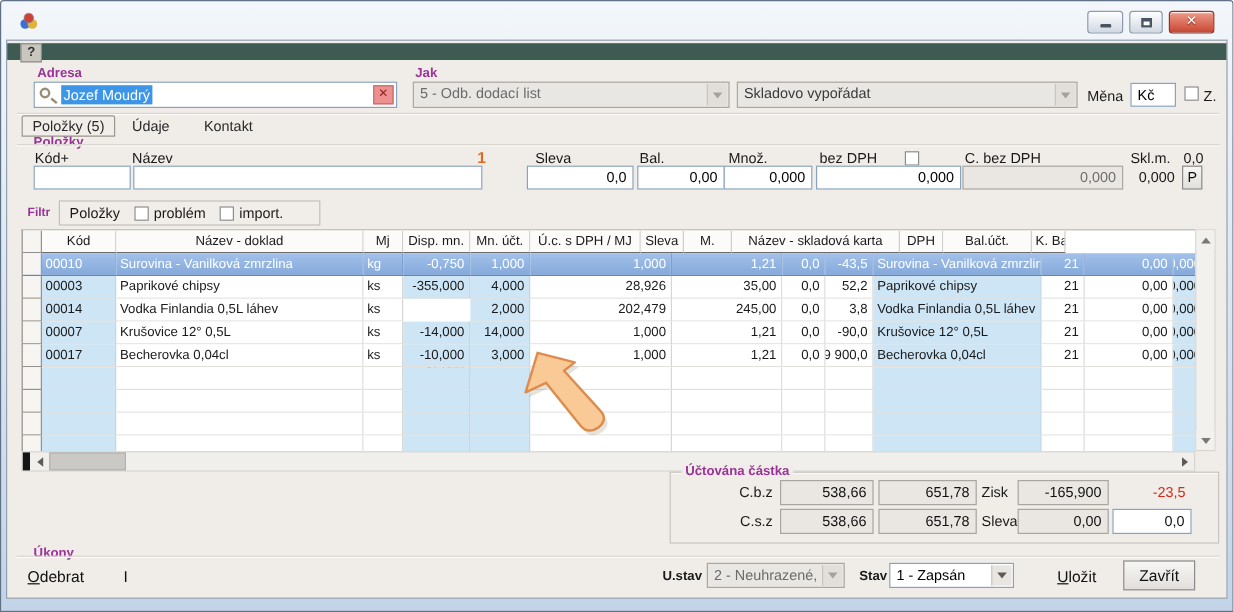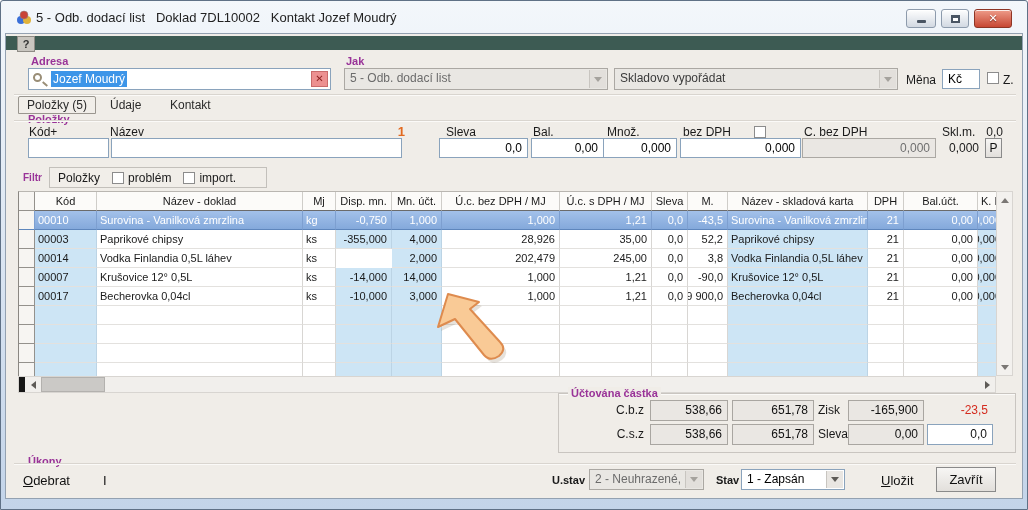--- a/index.html
+++ b/index.html
@@ -96,21 +96,20 @@
 
 <div class="window">
 
   <div class="titlebar">
     <svg class="appicon" width="16" height="15" viewBox="0 0 16 15">
       <circle cx="5" cy="10" r="4" fill="#3A6FD8"></circle>
       <circle cx="11" cy="10" r="4" fill="#E0B23A"></circle>
       <circle cx="8" cy="5" r="4" fill="#C94436"></circle>
       <circle cx="8" cy="5" r="4" fill="none" stroke="#8A8A8A" stroke-width="0.5"></circle>
     </svg>
-    <span class="title">5 - Odb. dodací list   Doklad 7DL10002   Kontakt Jozef Moudrý</span>
     <div class="winbtns">
       <div class="wbtn min">
           <div class="g-min"></div>
         </div>
       <div class="wbtn max">
           <div class="g-max"></div>
         </div>
       <div class="wbtn close">
           <span class="g-close">✕</span>
         </div>
@@ -204,23 +203,20 @@
           </div>
           <div class="tcell" style="width: 33px;">
             <span class="cellv">Mj</span>
           </div>
           <div class="tcell blue num" style="width: 56px;">
             <span class="cellv">Disp. mn.</span>
           </div>
           <div class="tcell blue num" style="width: 50px;">
             <span class="cellv">Mn. účt.</span>
           </div>
-          <div class="tcell num" style="width: 118px;">
-            <span class="cellv">Ú.c. bez DPH / MJ</span>
-          </div>
           <div class="tcell num" style="width: 92px;">
             <span class="cellv">Ú.c. s DPH / MJ</span>
           </div>
           <div class="tcell num" style="width: 36px;">
             <span class="cellv">Sleva</span>
           </div>
           <div class="tcell num" style="width: 40px;">
             <span class="cellv">M.</span>
           </div>
           <div class="tcell blue" style="width: 140px;">

